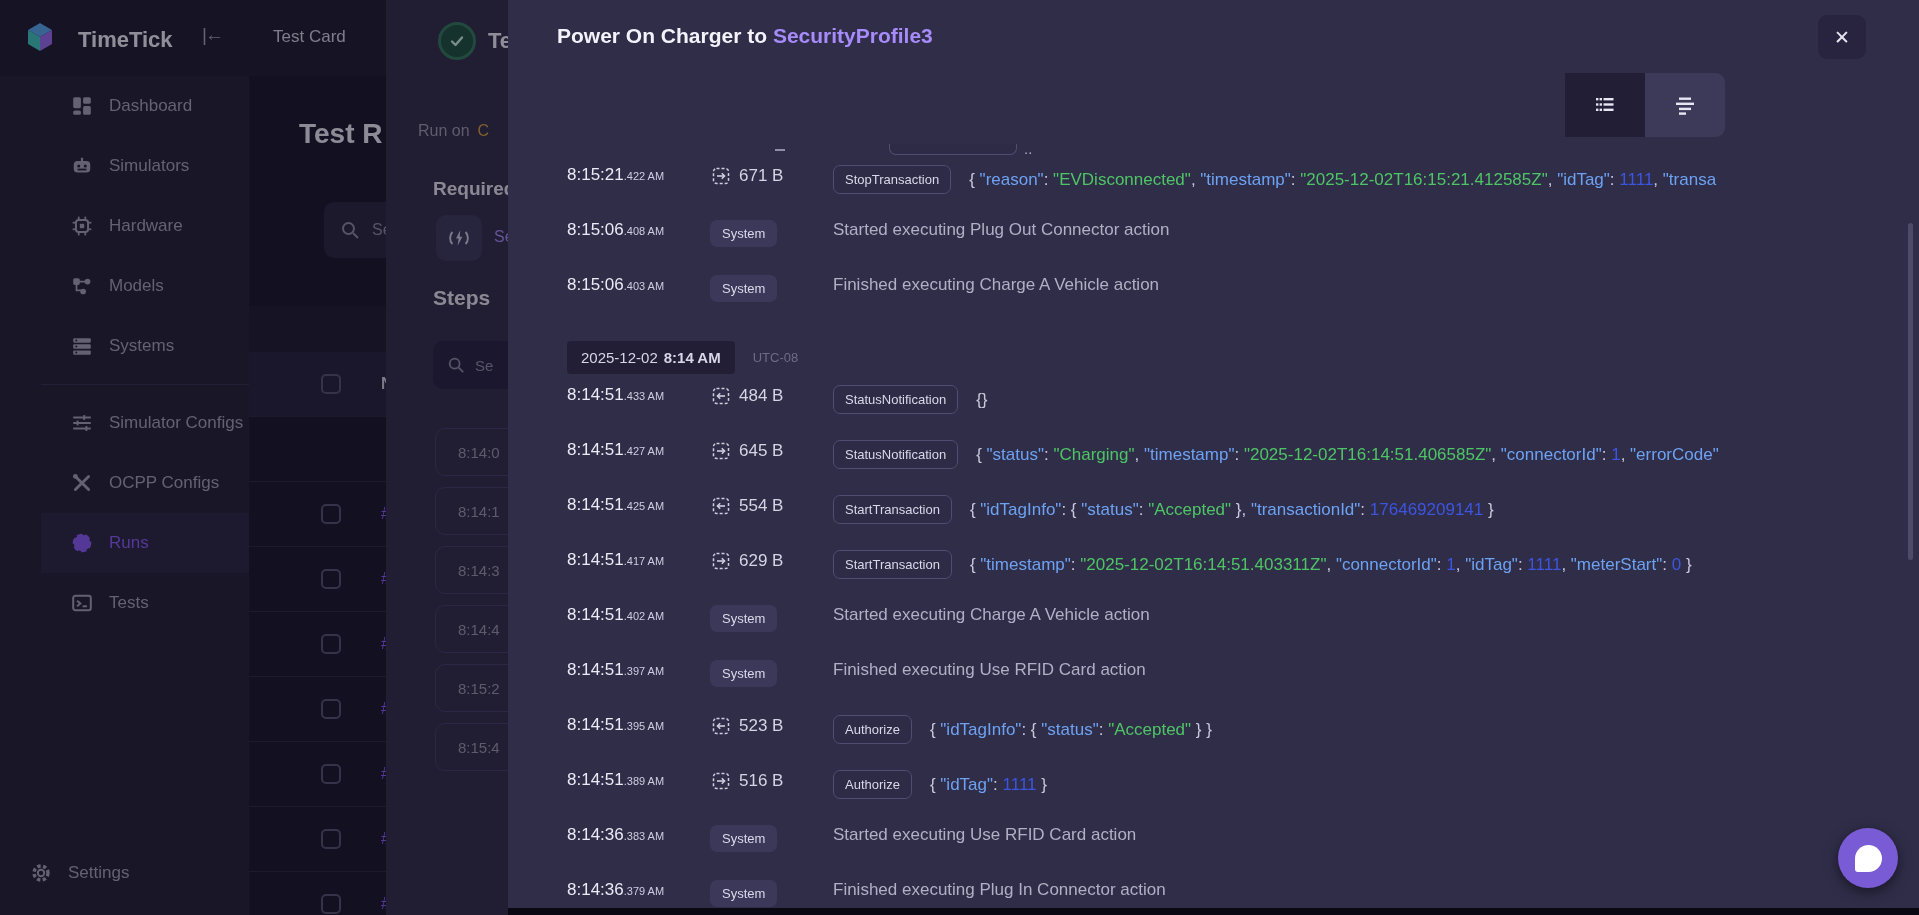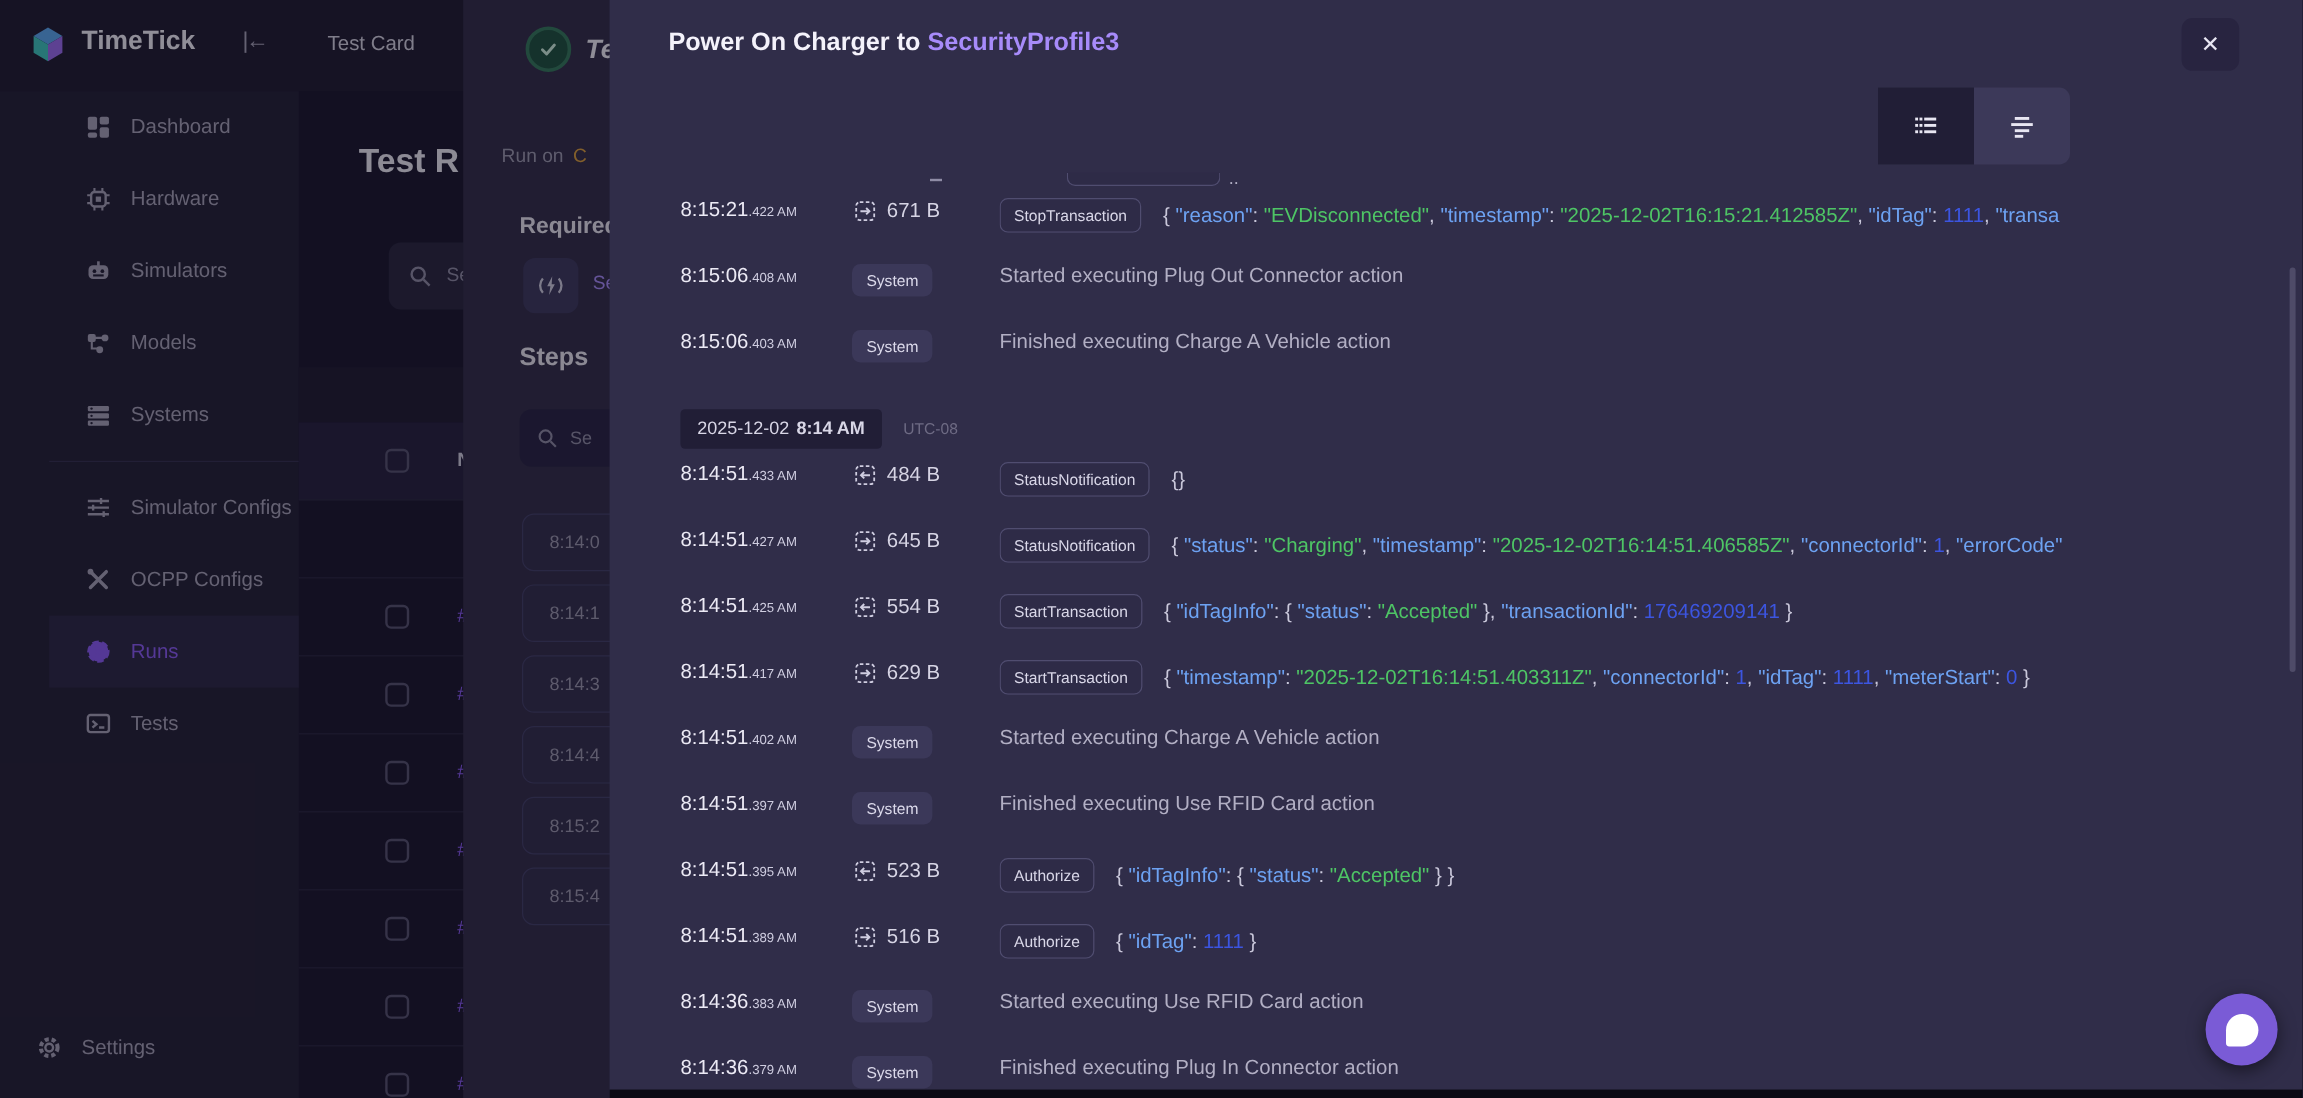--- a/index.html
+++ b/index.html
@@ -7,21 +7,21 @@
     --time:#eceaf5; --systext:#b2afc4; --jp:#c9c7da; --jk:#6da2f2; --js:#4ec565; --jn:#3c55e0;
     --underline:#a183f0; --badge-border:#504d70; --badge-bg:#2e2b47; --sysbadge-bg:#3b3859;
     --purple:#8b5cf6; --lav:#a78bfa; --dim-text:#a5a2b8;
   }
   *{box-sizing:border-box;margin:0;padding:0}
   html,body{background:#0d0b16;font-family:"Liberation Sans",sans-serif;}
   .stage{position:relative;width:1919px;height:915px;overflow:hidden;background:var(--main-bg);}
 
   
   .topbar{position:absolute;left:0;top:0;width:100%;height:76px;background:var(--top-bg);}
-  .brand{position:absolute;left:24px;top:21px;display:flex;align-items:flex-start;gap:12px;}
+  .brand{position:absolute;left:24px;top:21px;display:flex;align-items:flex-end;gap:22px;}
   .brand-name{font-size:22px;font-weight:bold;color:#f2f0fa;}
   .collapse{position:absolute;left:202px;top:24px;color:#a5a2b8;font-size:19px;letter-spacing:-2px;}
   .tb-title{position:absolute;left:273px;top:27px;font-size:17px;color:#d4d2e2;}
 
   
   .sidebar{position:absolute;left:0;top:76px;width:249px;height:839px;background:var(--side-bg);padding-left:41px;}
   .side-item{display:flex;align-items:center;gap:16px;height:60px;padding-left:30px;color:var(--dim-text);font-size:17px;}
   .side-item svg{width:22px;height:22px;flex:none}
   .side-item.active{background:#2c2947;color:var(--purple);}
   .side-item.active svg *{stroke:var(--purple);fill:var(--purple);}
@@ -35,21 +35,21 @@
   .t-band{height:46px;background:#201d33;}
   .t-row{height:65px;display:flex;align-items:center;gap:40px;padding-left:72px;border-bottom:1px solid #2b2842;}
   .t-row.hdr{background:#262240;font-weight:bold;color:#cfcdde;font-size:16px;}
   .t-row.spacer{border-bottom:1px solid #2b2842;}
   .t-row .hash{color:var(--purple);font-size:16px;}
   .cb{width:20px;height:20px;border:2px solid #565371;border-radius:5px;flex:none;}
 
   
   .run-panel{position:absolute;left:386px;top:0;width:190px;height:915px;background:var(--panel-bg);}
   .rp-check{position:absolute;left:52px;top:22px;width:38px;height:38px;border-radius:50%;background:#1e5140;border:3px solid #35795d;display:flex;align-items:center;justify-content:center;}
-  .rp-title{position:absolute;left:102px;top:28px;font-size:22px;font-weight:bold;color:#f0eef8;white-space:nowrap;font-style:italic;}
+  .rp-title{position:absolute;left:102px;top:28px;font-size:22px;font-weight:bold;color:#f0eef8;white-space:nowrap;}
   .rp-runon{position:absolute;left:32px;top:122px;font-size:16px;color:#9c99b0;white-space:nowrap;}
   .rp-runon b{color:#d99e3f;font-weight:normal;margin-left:8px;}
   .rp-required{position:absolute;left:47px;top:178px;font-size:19px;font-weight:bold;color:#e8e6f2;white-space:nowrap;}
   .rp-tile{position:absolute;left:50px;top:215px;width:46px;height:46px;background:#3d3960;border-radius:10px;display:flex;align-items:center;justify-content:center;}
   .rp-link{position:absolute;left:108px;top:228px;font-size:16px;color:var(--lav);white-space:nowrap;}
   .rp-steps{position:absolute;left:47px;top:286px;font-size:21px;font-weight:bold;color:#e8e6f2;}
   .rp-search{position:absolute;left:47px;top:341px;width:150px;height:48px;background:#282445;border-radius:10px;display:flex;align-items:center;gap:10px;padding-left:14px;color:#8f8ca6;font-size:15px;}
   .rp-steplist{position:absolute;left:49px;top:428px;width:150px;display:flex;flex-direction:column;gap:11px;}
   .rp-step{height:48px;border:1px solid #43406a;border-radius:10px;display:flex;align-items:center;padding-left:22px;color:#9烟;color:#9a97ae;font-size:15px;background:#332f4e;}
 
@@ -127,49 +127,49 @@
                 <rect x="11" y="10" width="7" height="8" rx="1.5"></rect>
                 <rect x="2" y="14" width="7" height="4" rx="1.5"></rect>
               </g>
             </svg>
           </span>
           <span>Dashboard</span>
         </div>
         <div class="side-item">
           <span style="display:flex">
             <svg viewBox="0 0 20 20">
+              <g fill="#a5a2b8">
+                <rect x="2.5" y="5.5" width="15" height="10.5" rx="3.5"></rect>
+                <rect x="9" y="2.5" width="2" height="3.5"></rect>
+              </g>
+              <circle cx="7" cy="10" r="1.4" fill="#242138"></circle>
+              <circle cx="13" cy="10" r="1.4" fill="#242138"></circle>
+              <rect x="6" y="12.4" width="8" height="1.6" fill="#242138"></rect>
+            </svg>
+          </span>
+          <span>Simulators</span>
+        </div>
+        <div class="side-item">
+          <span style="display:flex">
+            <svg viewBox="0 0 20 20">
               <rect x="4.5" y="4.5" width="11" height="11" rx="2.5" fill="none" stroke="#a5a2b8" stroke-width="1.8"></rect>
               <rect x="8" y="8" width="4" height="4" fill="#a5a2b8"></rect>
               <g stroke="#a5a2b8" stroke-width="1.6">
                 <line x1="7" y1="1.5" x2="7" y2="4.5"></line>
                 <line x1="13" y1="1.5" x2="13" y2="4.5"></line>
                 <line x1="7" y1="15.5" x2="7" y2="18.5"></line>
                 <line x1="13" y1="15.5" x2="13" y2="18.5"></line>
                 <line x1="1.5" y1="7" x2="4.5" y2="7"></line>
                 <line x1="1.5" y1="13" x2="4.5" y2="13"></line>
                 <line x1="15.5" y1="7" x2="18.5" y2="7"></line>
                 <line x1="15.5" y1="13" x2="18.5" y2="13"></line>
               </g>
             </svg>
           </span>
           <span>Hardware</span>
-        </div>
-        <div class="side-item">
-          <span style="display:flex">
-            <svg viewBox="0 0 20 20">
-              <g fill="#a5a2b8">
-                <rect x="2.5" y="5.5" width="15" height="10.5" rx="3.5"></rect>
-                <rect x="9" y="2.5" width="2" height="3.5"></rect>
-              </g>
-              <circle cx="7" cy="10" r="1.4" fill="#242138"></circle>
-              <circle cx="13" cy="10" r="1.4" fill="#242138"></circle>
-              <rect x="6" y="12.4" width="8" height="1.6" fill="#242138"></rect>
-            </svg>
-          </span>
-          <span>Simulators</span>
         </div>
         <div class="side-item">
           <span style="display:flex">
             <svg viewBox="0 0 20 20">
               <g stroke="#a5a2b8" stroke-width="1.6" fill="none">
                 <path d="M5 6 h8 M5 6 v8 h4"></path>
               </g>
               <g fill="#a5a2b8">
                 <rect x="2" y="3" width="6" height="6" rx="1.5"></rect>
                 <circle cx="15" cy="6" r="2.6"></circle>

